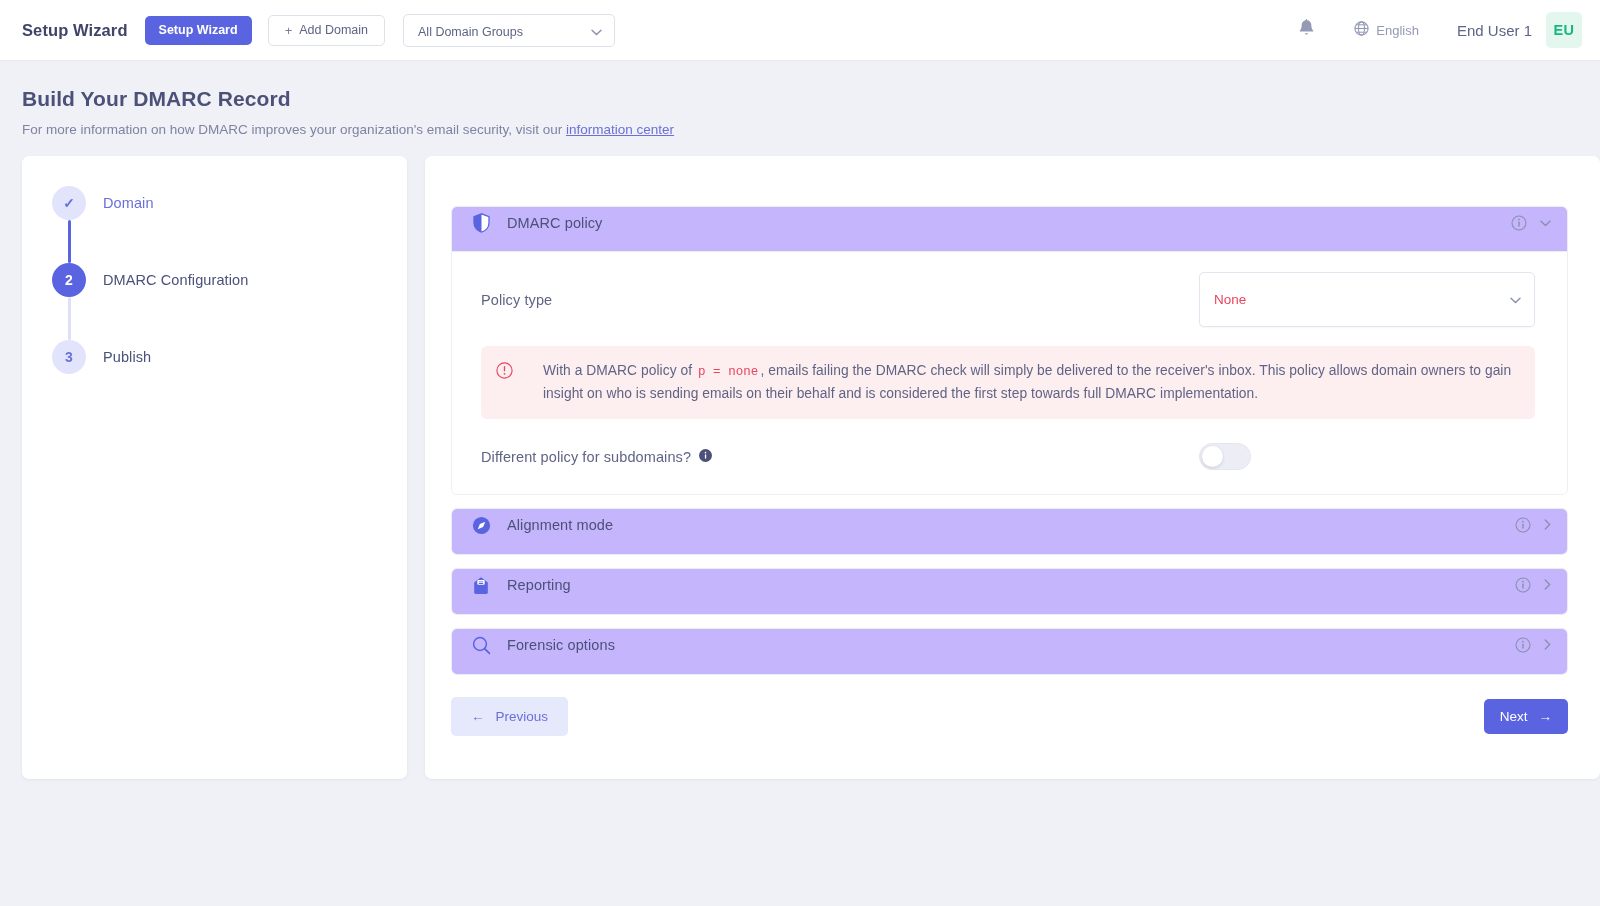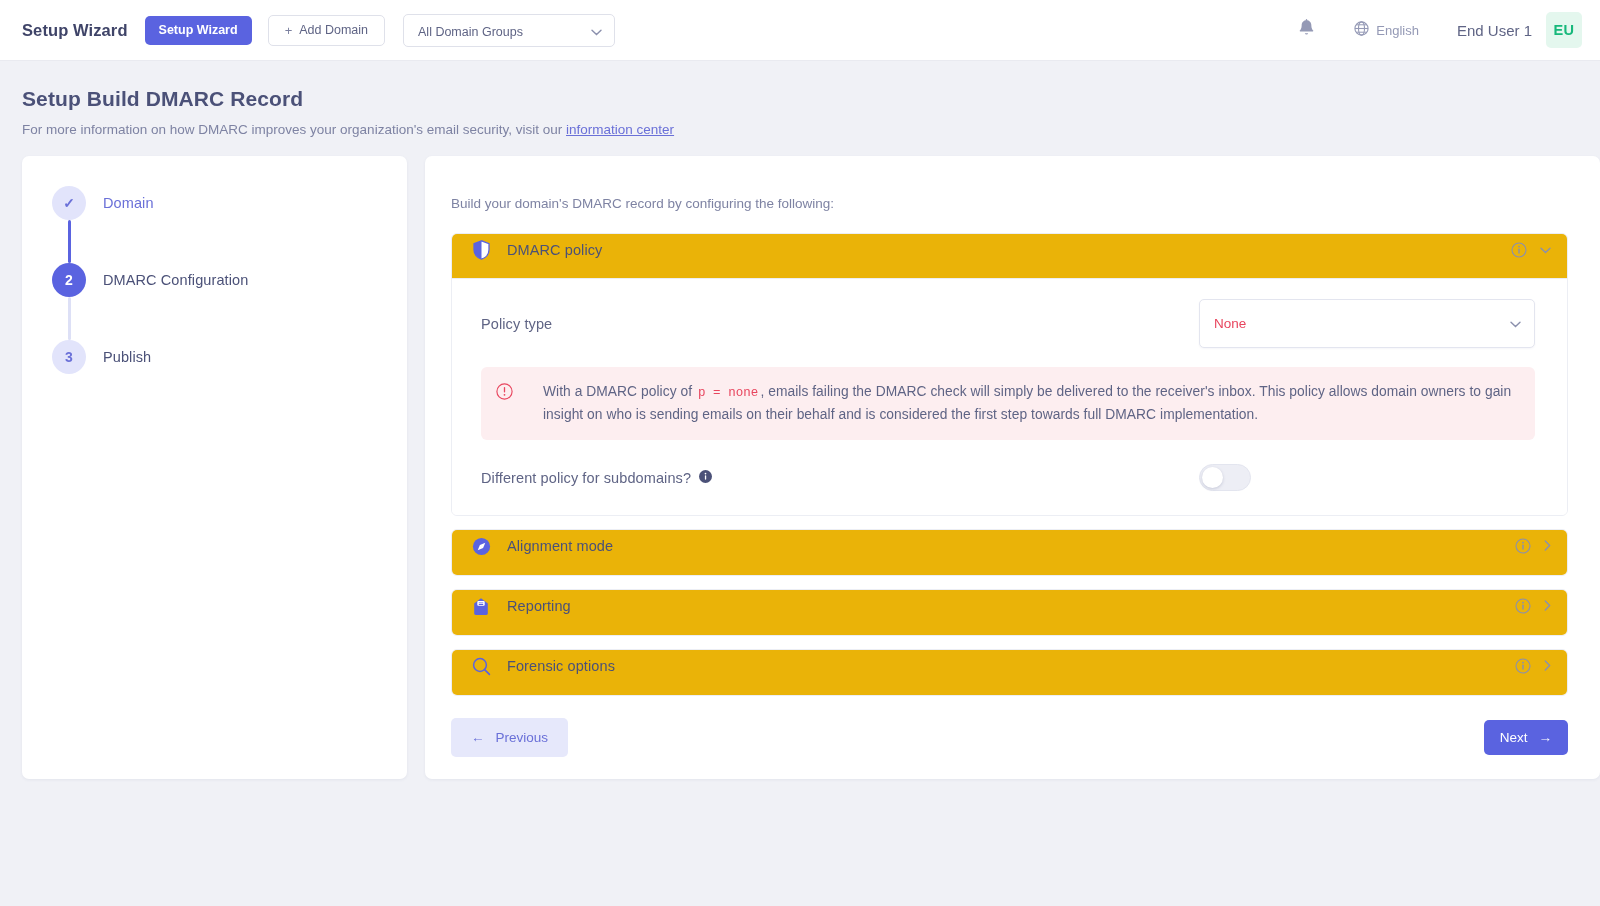--- a/index.html
+++ b/index.html
@@ -200,21 +200,21 @@
   
   .acc { margin-top: 22px; }
   .panel {
     border: 1px solid #eceef4;
     border-radius: 6px;
     overflow: hidden;
     margin-bottom: 13px;
   }
   .panel-head {
     height: 45px;
-    background: #eab308;
+    background: #c4b5fd;
     display: flex;
     align-items: center;
     padding: 0 16px 13px 18px;
     cursor: pointer;
   }
   .panel-head.open { border-bottom: 1px solid #eceef4; }
   .panel-icon { width: 22px; height: 22px; flex: 0 0 auto; display:flex; align-items:center; justify-content:center; }
   .panel-title {
     margin-left: 15px;
     font-size: 14.5px;
@@ -235,21 +235,21 @@
     align-items: center;
     justify-content: space-between;
   }
   .row-label {
     font-size: 14.5px;
     color: #5f6485;
     letter-spacing: .1px;
     display: flex; align-items: center; gap: 8px;
   }
   .policy-select {
-    width: 336px; height: 49px;
+    width: 336px; height: 55px;
     border: 1px solid #e3e5ef;
     border-radius: 5px;
     background: #ffffff;
     display: flex; align-items: center; justify-content: space-between;
     padding: 0 13px 0 14px;
     font-size: 13.5px;
     color: #e8455e;
     cursor: pointer;
     box-shadow: 0 1px 2px rgba(80,86,130,.05);
   }
@@ -371,21 +371,21 @@
       </span>
       <span>English</span>
     </div>
 
     <div class="user-name">End User 1</div>
     <div class="avatar">EU</div>
   </div>
 </div>
 
 <div class="page-head">
-  <div class="page-title">Setup Build DMARC Record</div>
+  <div class="page-title">Build Your DMARC Record</div>
   <div class="page-sub">
     <span>For more information on how DMARC improves your organization's email security, visit our </span><a href="#">information center</a>
   </div>
 </div>
 
 <div class="layout">
 
   <div class="card stepper-card">
 
     <div class="step">
@@ -401,21 +401,20 @@
     <div class="connector empty"></div>
 
     <div class="step">
       <div class="circle todo">3</div>
       <div class="step-label todo">Publish</div>
     </div>
 
   </div>
 
   <div class="card main-card">
-    <div class="main-sub">Build your domain's DMARC record by configuring the following:</div>
 
     <div class="acc">
 
       <div class="panel">
         <div class="panel-head open">
           <span class="panel-icon">
             <svg width="17" height="20" viewBox="0 0 17 20">
               <path d="M8.5 .8 1 3.6v6.1c0 4.4 3.1 8.2 7.5 9.4 4.4-1.2 7.5-5 7.5-9.4V3.6z" fill="#ffffff" stroke="#5a63e0" stroke-width="1.3"></path>
               <path d="M8.5 .8 1 3.6v6.1c0 4.4 3.1 8.2 7.5 9.4z" fill="#5a63e0"></path>
             </svg>

